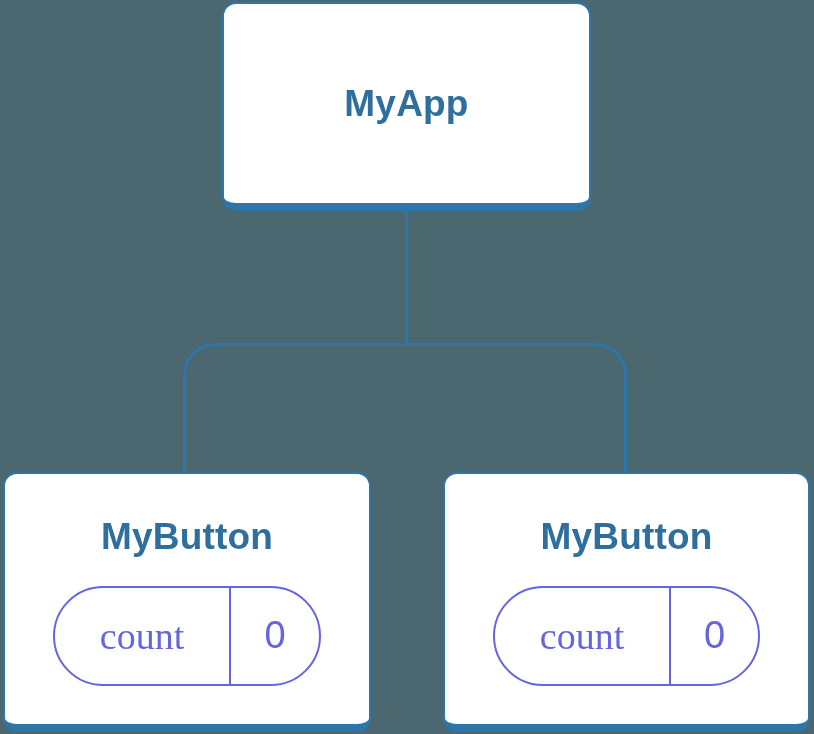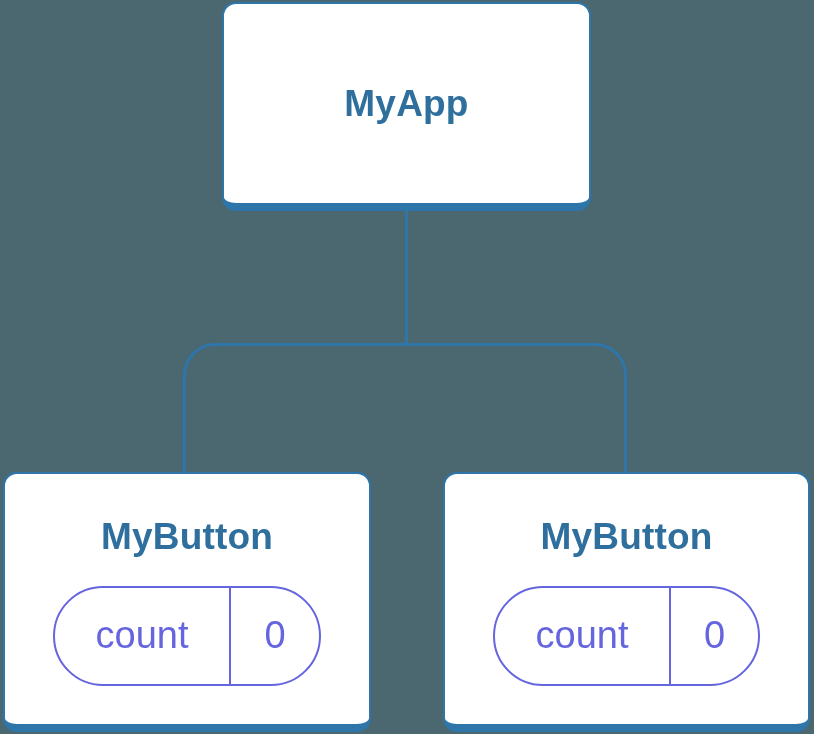--- a/index.html
+++ b/index.html
@@ -69,21 +69,21 @@
     overflow:hidden;
   }
   .pill-left{width:268px;}
   .pill-right{width:267px;}
   .pill-key,.pill-value{
     display:flex;align-items:center;justify-content:center;
     color:var(--purple);
     font-size:38px;
     font-weight:400;
   }
-  .pill-key{flex:0 0 174px;}
+  .pill-key{flex:0 0 174px;font-family:Liberation Serif, serif;}
   .pill-value{flex:1 1 auto;border-left:2px solid var(--purple);}
 </style>
 </head>
 <body>
 
 <div class="canvas">
 
   <div class="node" id="node-root">
     <span class="node-title">MyApp</span>
   </div>

